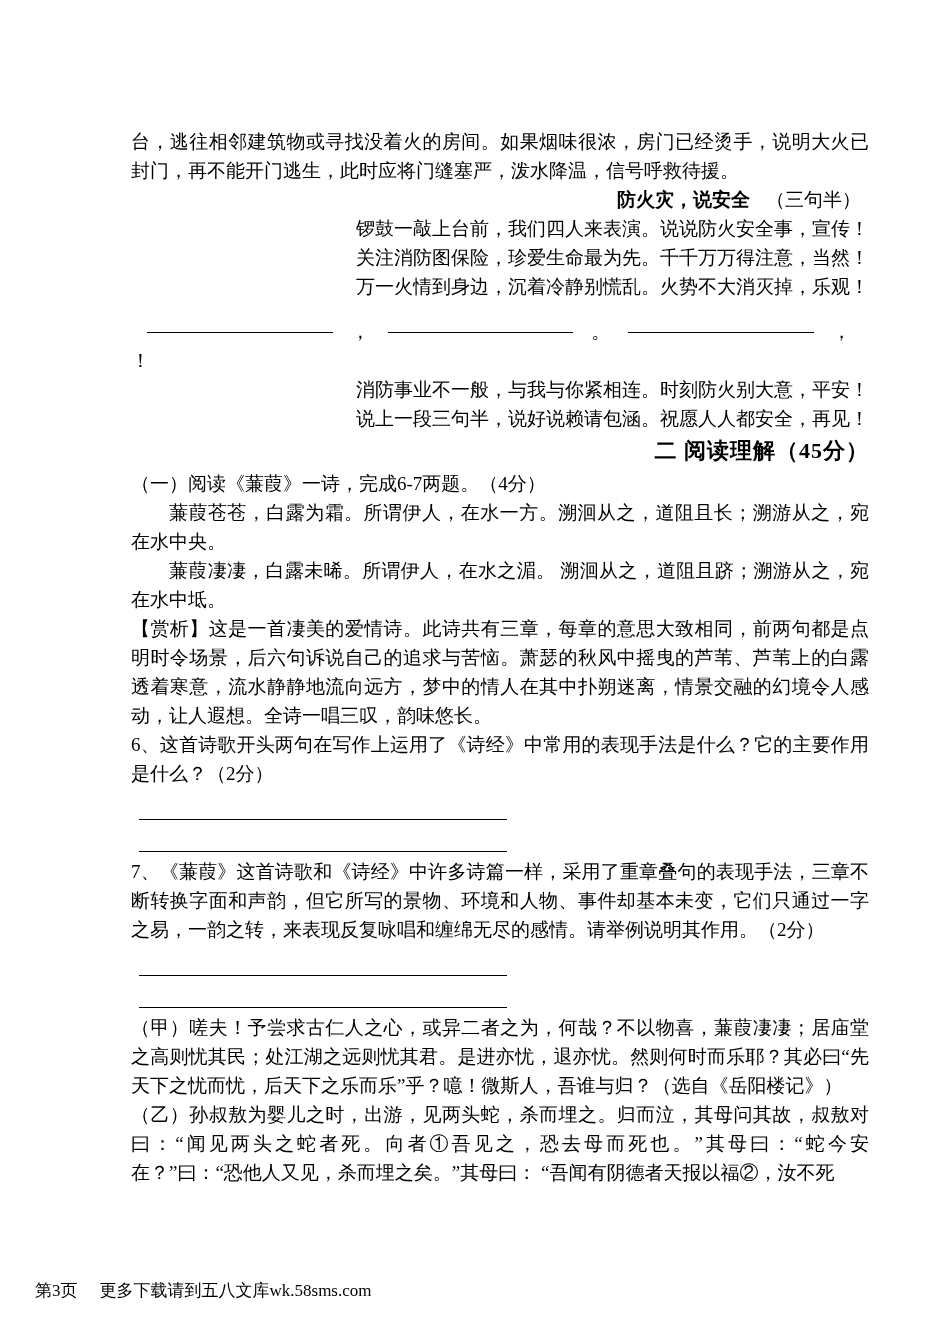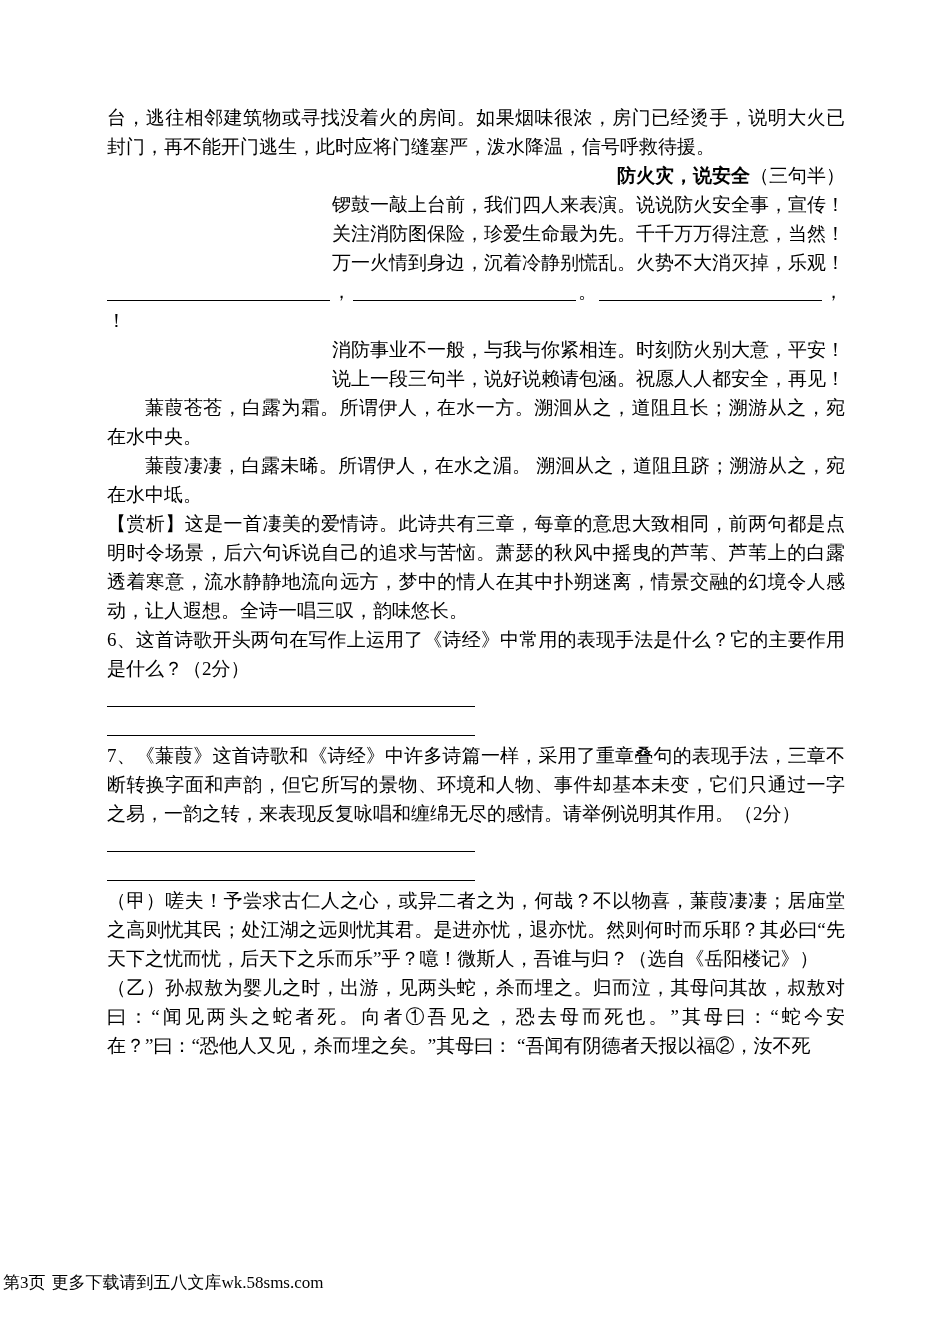--- a/index.html
+++ b/index.html
@@ -1,15 +1,15 @@
 <!DOCTYPE html>
 <html><head>
   <meta charset="utf-8">
   <style>
-    * { margin: 0; padding: 0; box-sizing: border-box; }
+    * { margin: 8px; padding: 0; box-sizing: border-box; }
     html, body { background: #ffffff; }
     body {
       width: 950px;
       height: 1342px;
       position: relative;
       overflow: hidden;
       color: #000;
       font-family: "Liberation Serif", "DejaVu Serif", serif;
     }
     .page {
@@ -81,21 +81,23 @@
       <span class="fill-seg"></span>
       <span class="fill-sep">。</span>
       <span class="fill-seg"></span>
       <span class="fill-sep">，</span>
   </div>
   <p>！</p>
 
   <p class="center">消防事业不一般，与我与你紧相连。时刻防火别大意，平安！</p>
   <p class="center">说上一段三句半，说好说赖请包涵。祝愿人人都安全，再见！</p>
 
+  <p class="center b heading">二 阅读理解（45分）</p>
 
+  <p class="just">（一）阅读《蒹葭》一诗，完成6-7两题。（4分）</p>
 
   <p class="just indent">蒹葭苍苍，白露为霜。所谓伊人，在水一方。溯洄从之，道阻且长；溯游从之，宛在水中央。</p>
   <p class="just indent">蒹葭凄凄，白露未晞。所谓伊人，在水之湄。 溯洄从之，道阻且跻；溯游从之，宛在水中坻。</p>
 
   <p class="just">【赏析】这是一首凄美的爱情诗。此诗共有三章，每章的意思大致相同，前两句都是点明时令场景，后六句诉说自己的追求与苦恼。萧瑟的秋风中摇曳的芦苇、芦苇上的白露透着寒意，流水静静地流向远方，梦中的情人在其中扑朔迷离，情景交融的幻境令人感动，让人遐想。全诗一唱三叹，韵味悠长。</p>
 
   <p class="just">6、这首诗歌开头两句在写作上运用了《诗经》中常用的表现手法是什么？它的主要作用是什么？（2分）</p>
   <div class="answer-blank"></div>
   <div class="answer-blank"></div>
 

